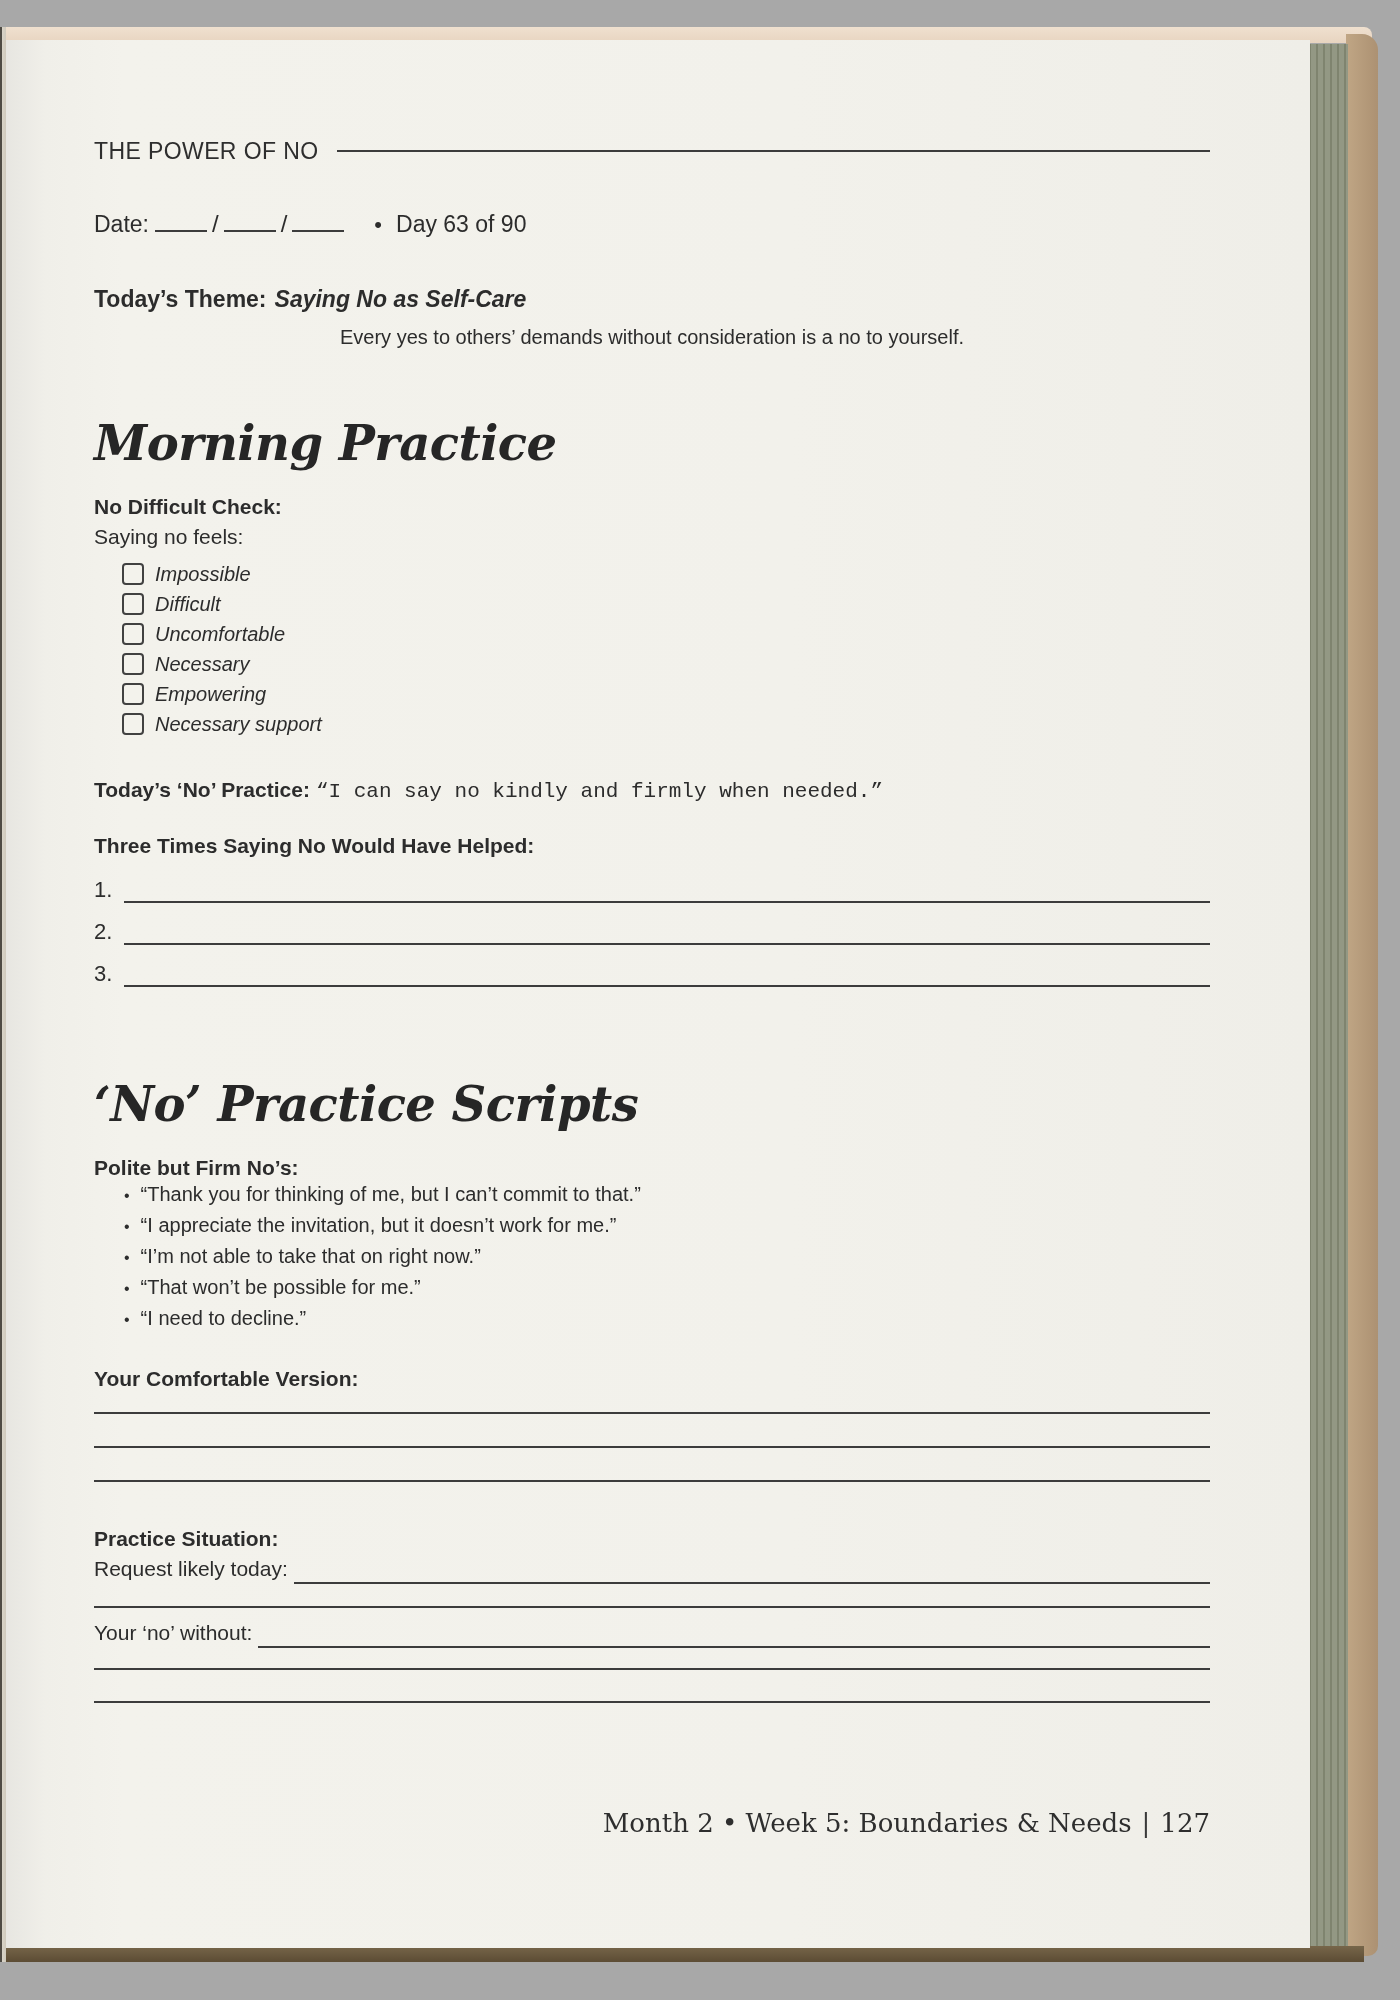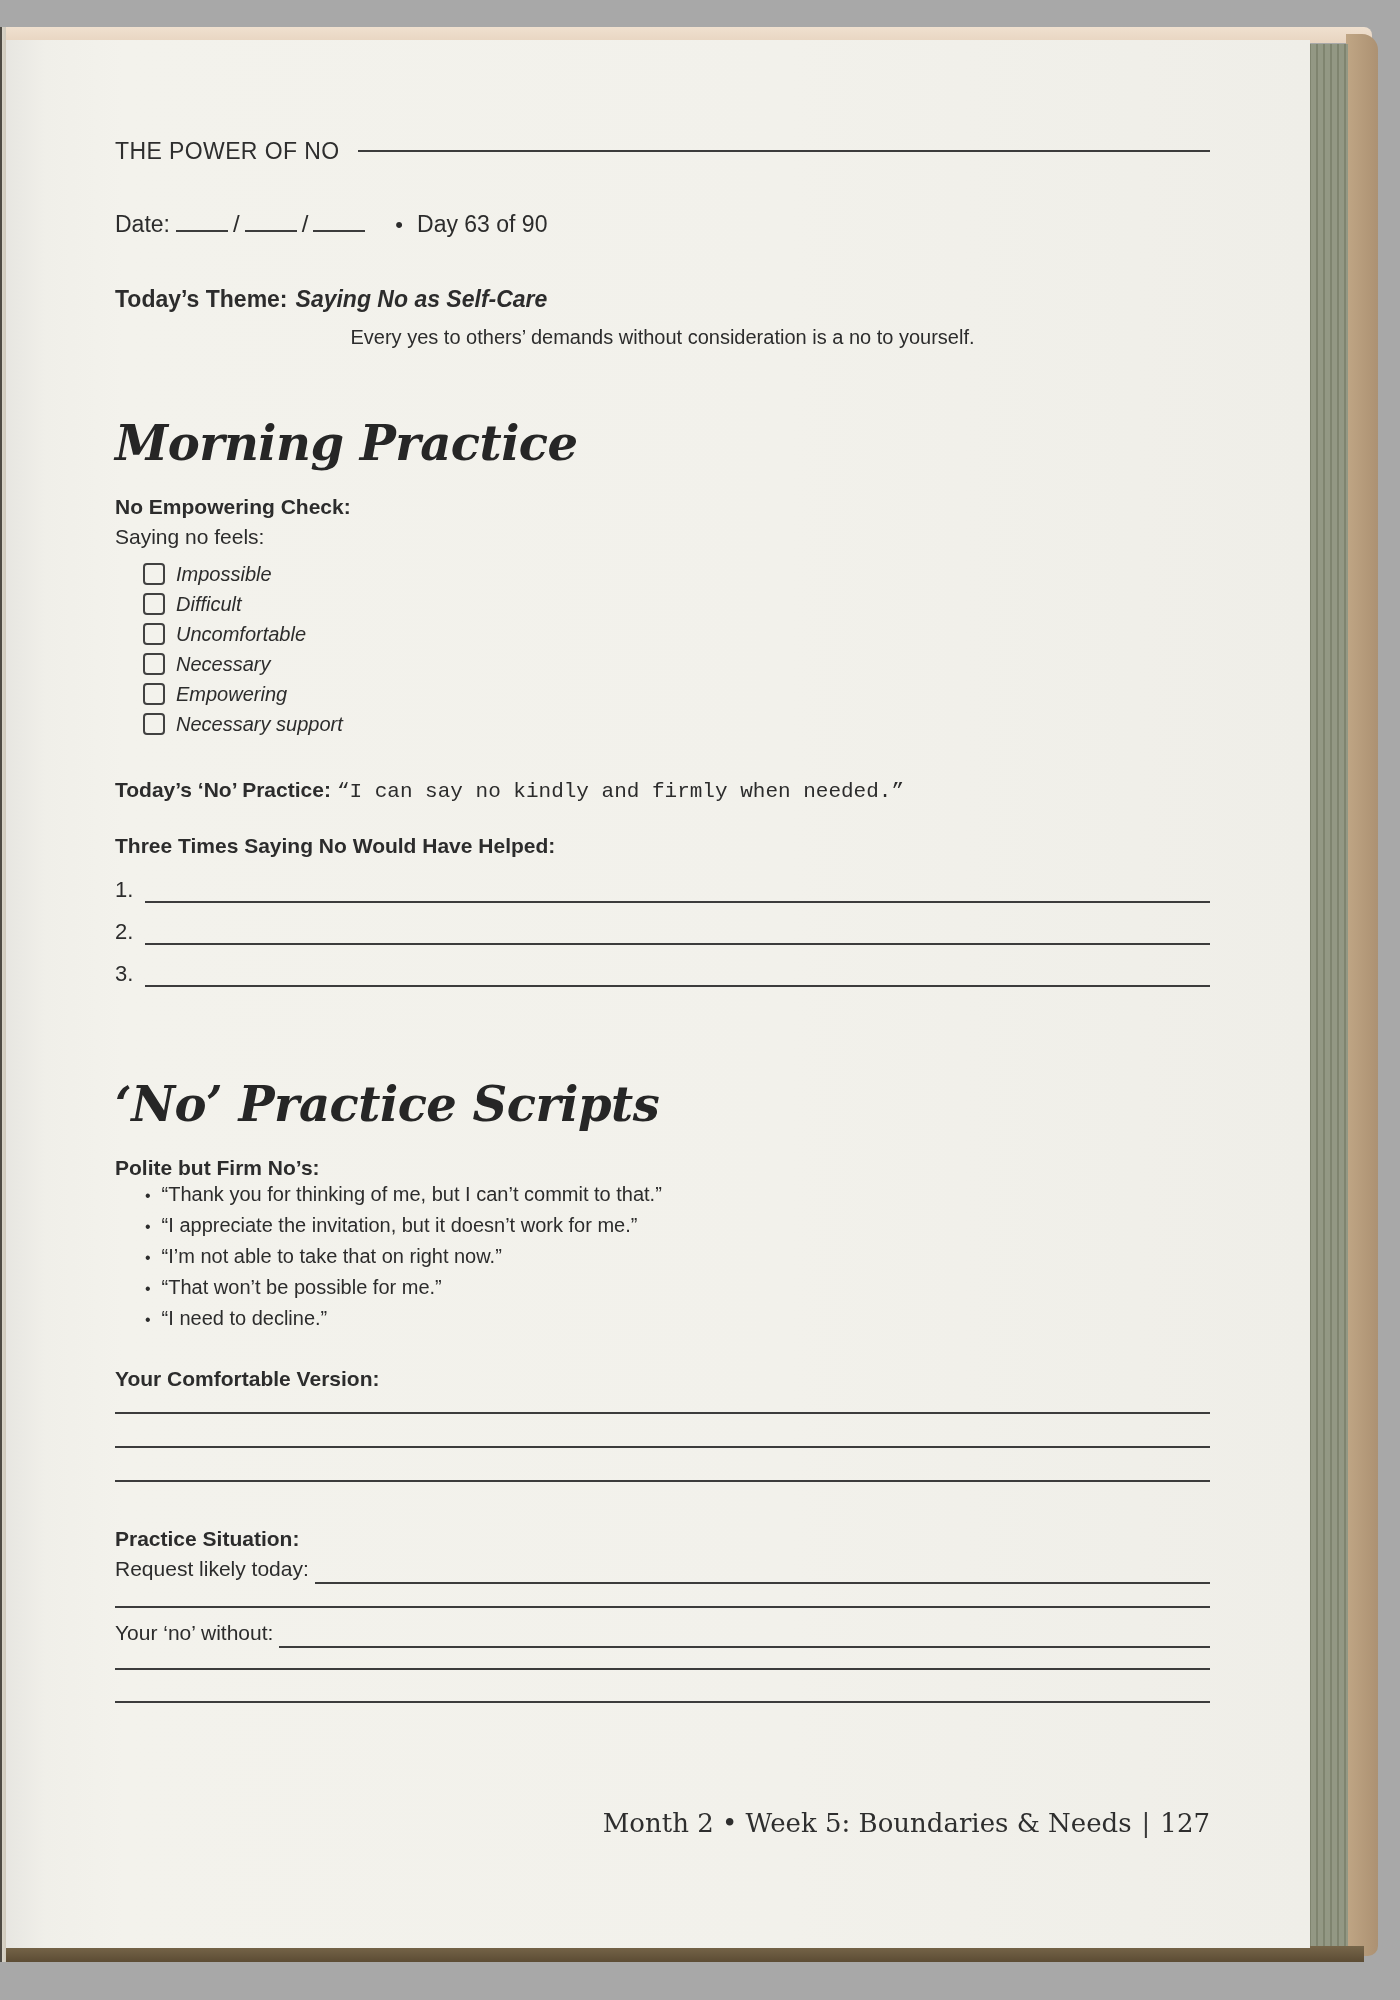--- a/index.html
+++ b/index.html
@@ -17,21 +17,21 @@
     background:linear-gradient(90deg,#c0a685,#ac9172);border-radius:0 16px 10px 0;}
   .page-stack{position:absolute;left:1304px;top:44px;width:44px;height:1904px;
     background:repeating-linear-gradient(90deg,#939884 0px,#939884 5px,#7f846f 5px,#7f846f 7px);}
   .cover-bottom{position:absolute;left:6px;top:1946px;width:1358px;height:16px;
     background:linear-gradient(180deg,#77664a,#5c4c34);}
   .spine-left{position:absolute;left:0;top:27px;width:6px;height:1935px;
     background:linear-gradient(90deg,#4f4b44 0px,#4f4b44 2px,#d9d4c8 2px,#cfc9bc 6px);}
   .page{position:absolute;left:6px;top:40px;width:1304px;height:1908px;
     background:linear-gradient(90deg,#e7e6e1 0%,#f0efe9 3%,#f3f2ec 9%,#f2f1eb 60%,#efeee8 100%);}
   
-  .content{padding:96px 100px 0 88px;margin-left:21px;}
+  .content{padding:96px 100px 0 88px;}
   .header-row{display:flex;align-items:center;height:30px;}
   .header-title{font-size:23px;letter-spacing:.4px;color:#2e2e2e;white-space:nowrap;}
   .header-rule{flex:1;border-top:2px solid #3c3c3c;margin-left:18px;}
   .date-row{display:flex;align-items:baseline;height:32px;margin-top:44px;font-size:23px;}
   .blank{display:inline-block;width:52px;border-bottom:2px solid #3c3c3c;height:20px;}
   .blank.first{margin-left:6px;}
   .slash{margin:0 5px;font-size:24px;}
   .date-dot{margin:0 14px 0 30px;font-size:22px;}
   .theme-line{margin-top:44px;font-size:23px;font-weight:bold;height:32px;}
   .theme-value{font-style:italic;margin-left:8px;}
@@ -100,21 +100,21 @@
       <span>Day 63 of 90</span>
     </div>
 
     <div class="theme-line">
       <span>Today’s Theme:</span><span class="theme-value">Saying No as Self-Care</span>
     </div>
     <div class="subtitle">Every yes to others’ demands without consideration is a no to yourself.</div>
 
     <div class="section-heading h-morning">Morning Practice</div>
 
-    <div class="bold-label readiness-label">No Empowering Check:</div>
+    <div class="bold-label readiness-label">No Difficult Check:</div>
     <div class="plain-line">Saying no feels:</div>
 
     <div class="check-list">
       <div class="check-row">
         <span class="checkbox"></span>
         <span class="check-label">Impossible</span>
       </div>
       <div class="check-row">
         <span class="checkbox"></span>
         <span class="check-label">Difficult</span>

